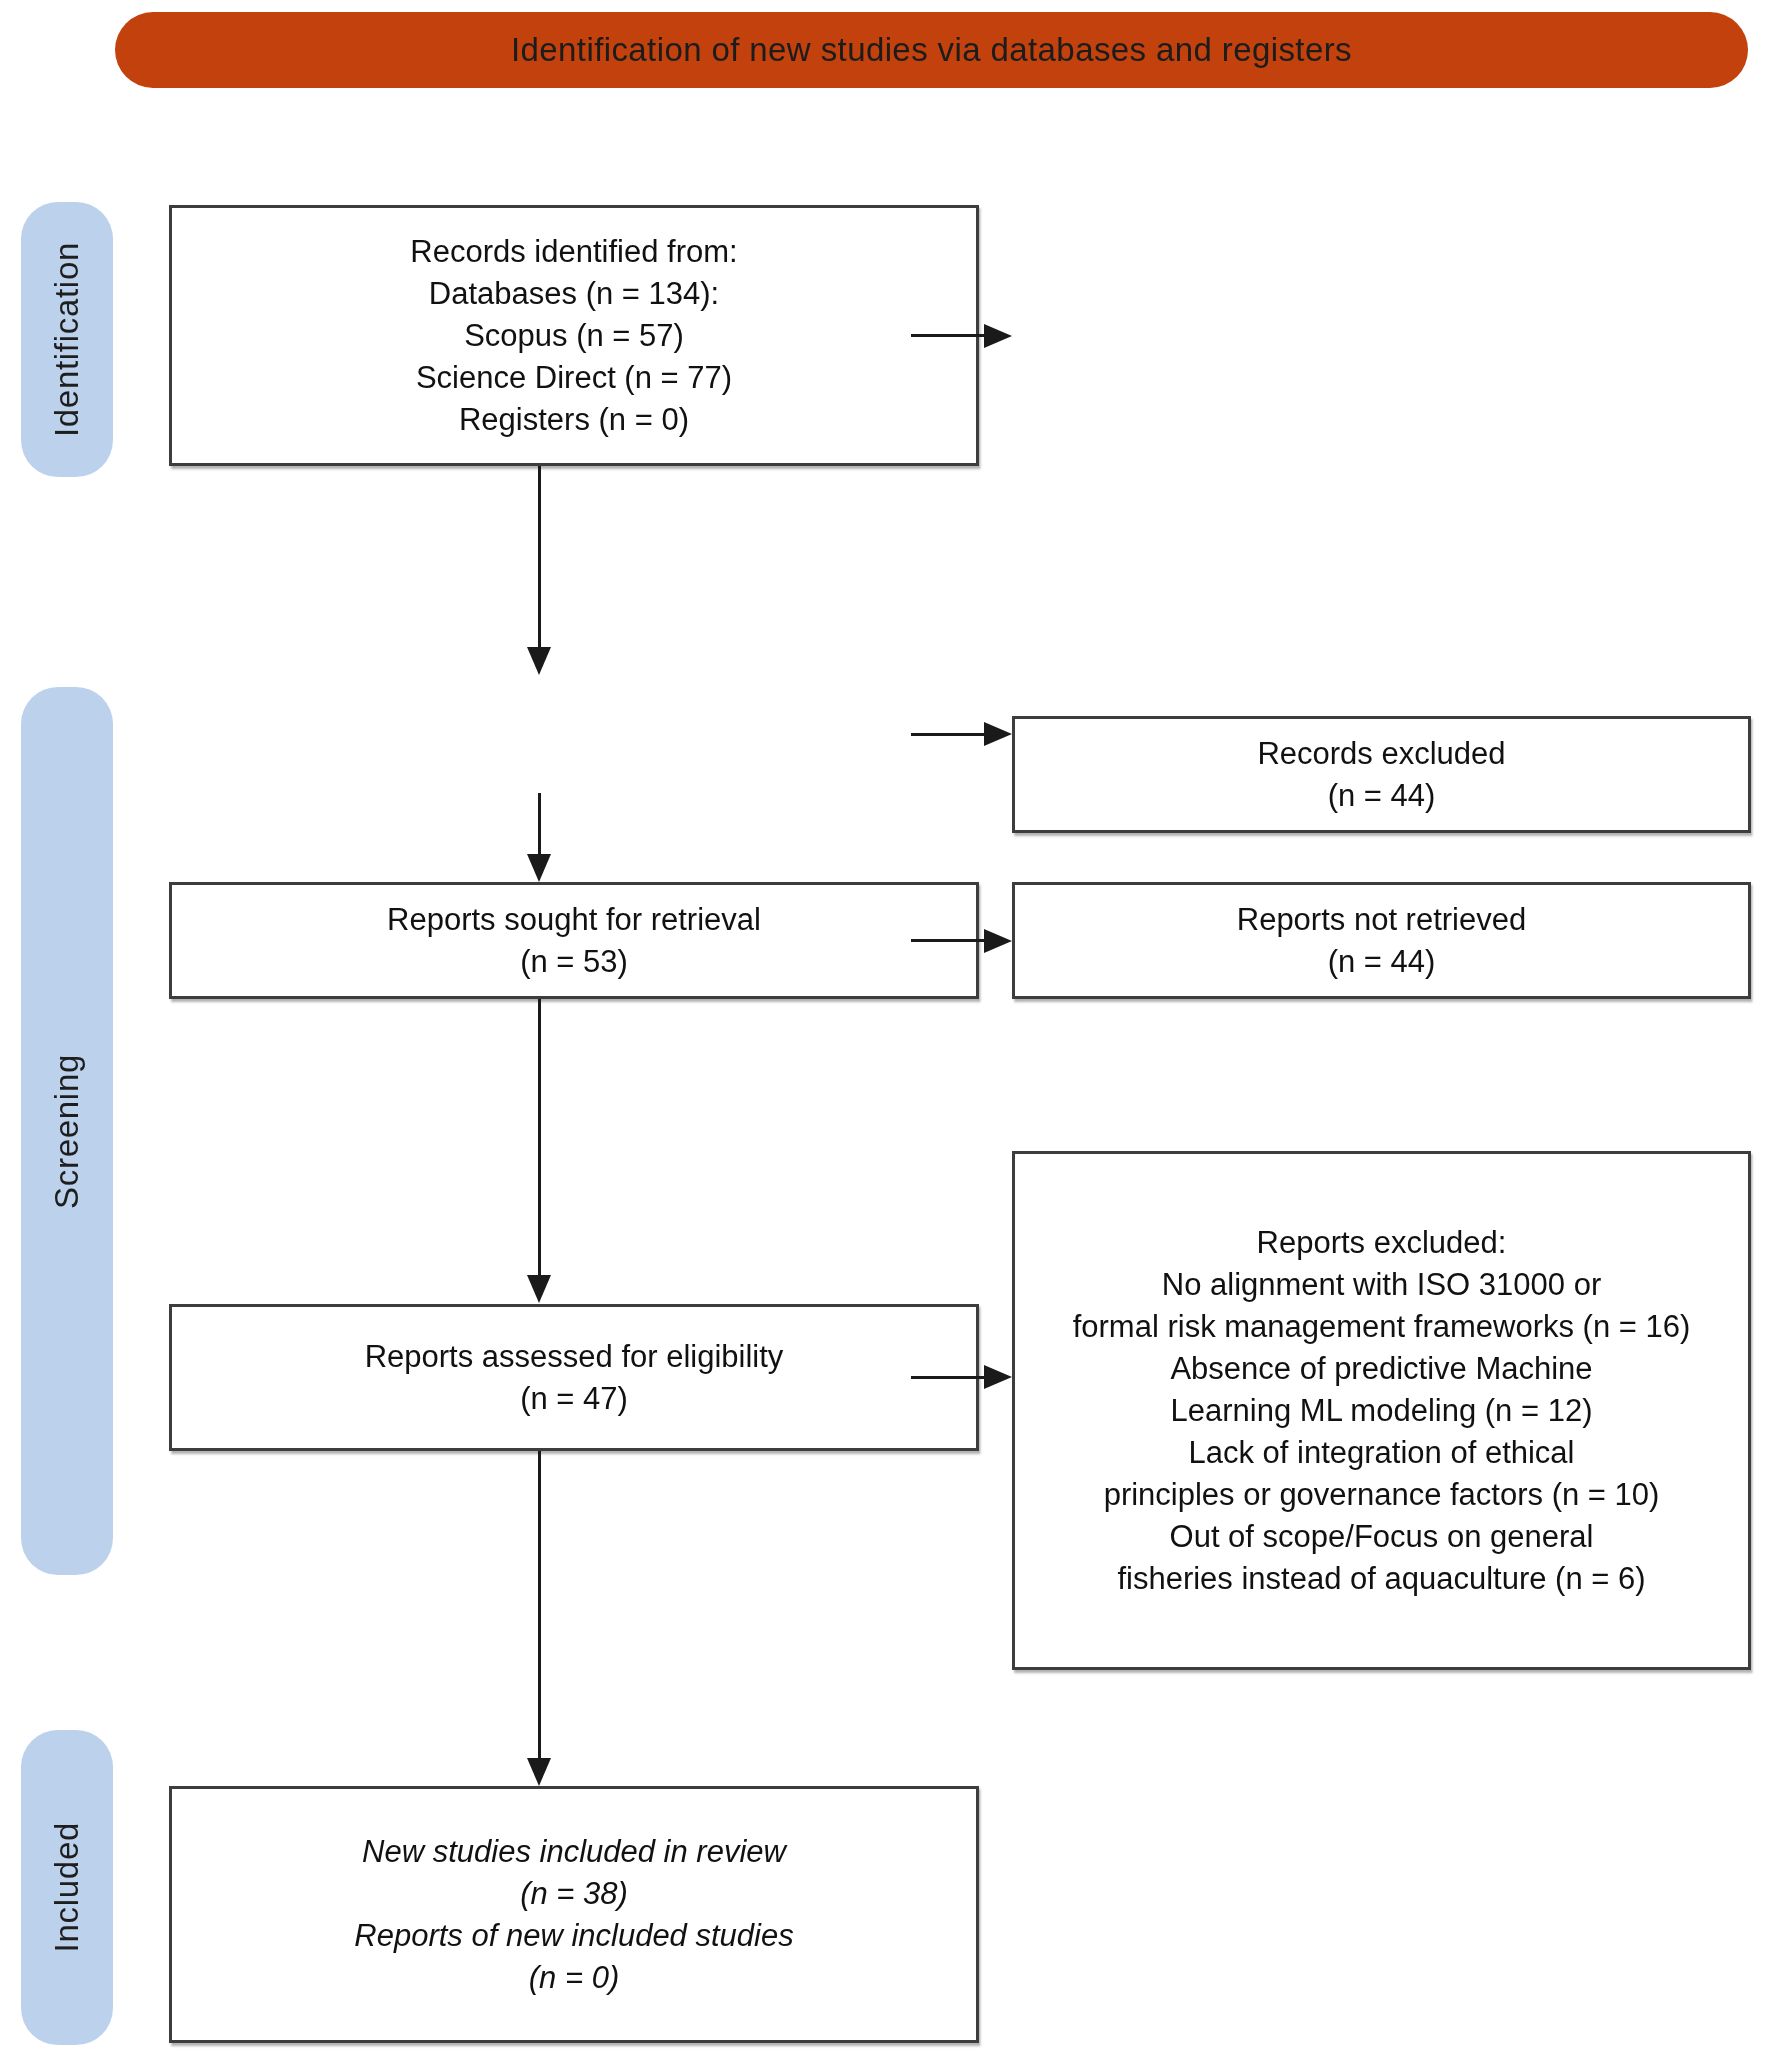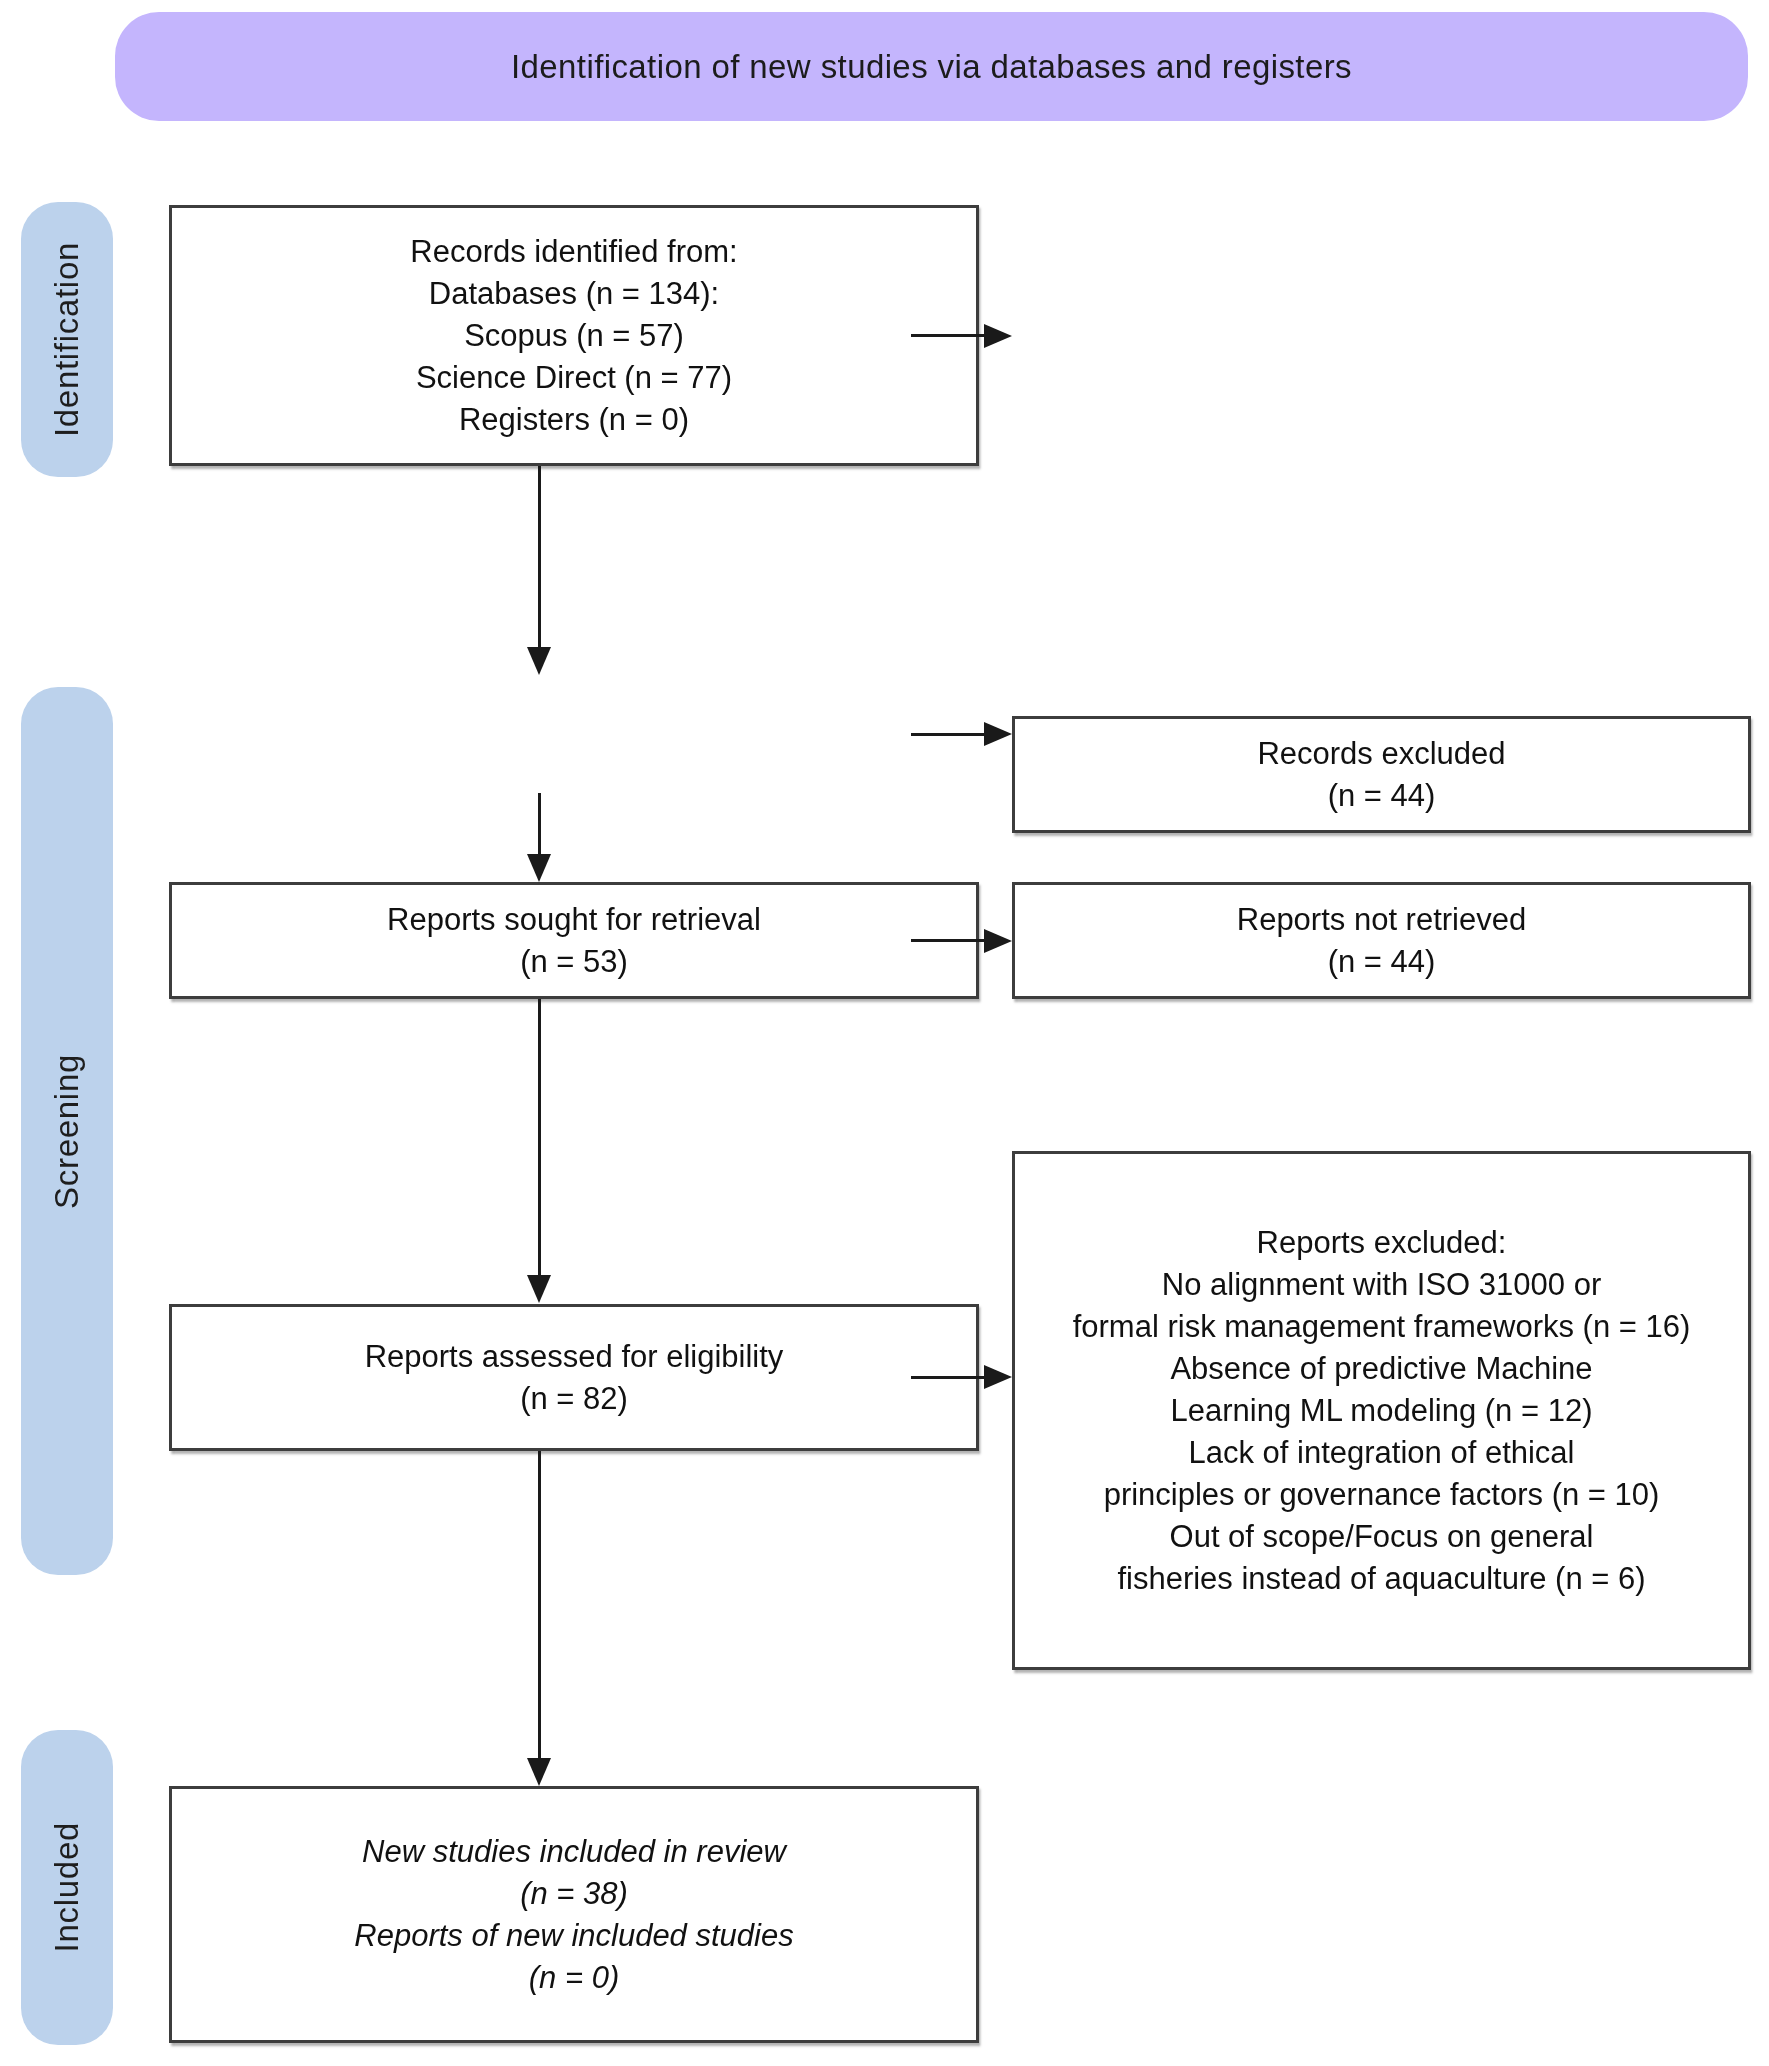--- a/index.html
+++ b/index.html
@@ -18,22 +18,22 @@
     background: #ffffff;
     overflow: hidden;
   }
 
   
   .banner {
     position: absolute;
     left: 115px;
     top: 12px;
     width: 1633px;
-    height: 109px;
-    background: #c4b5fd;
+    height: 76px;
+    background: #c2410c;
     border-radius: 44px;
     display: flex;
     align-items: center;
     justify-content: center;
   }
   .banner span {
     font-size: 33px;
     font-weight: 500;
     color: #1c1c1c;
     letter-spacing: 0.4px;
@@ -164,21 +164,21 @@
 No alignment with ISO 31000 or
 formal risk management frameworks (n = 16)
 Absence of predictive Machine
 Learning ML modeling (n = 12)
 Lack of integration of ethical
 principles or governance factors (n = 10)
 Out of scope/Focus on general
 fisheries instead of aquaculture (n = 6)</div>
 
   <div class="box col-left reports-assessed">Reports assessed for eligibility
-(n = 82)</div>
+(n = 47)</div>
 
   <div class="box col-left new-studies">New studies included in review
 (n = 38)
 Reports of new included studies
 (n = 0)</div>
 
   <div>
     <div class="vline" style="top:466px;height:181px"></div>
     <div class="vhead" style="top:647px"></div>
   </div>

